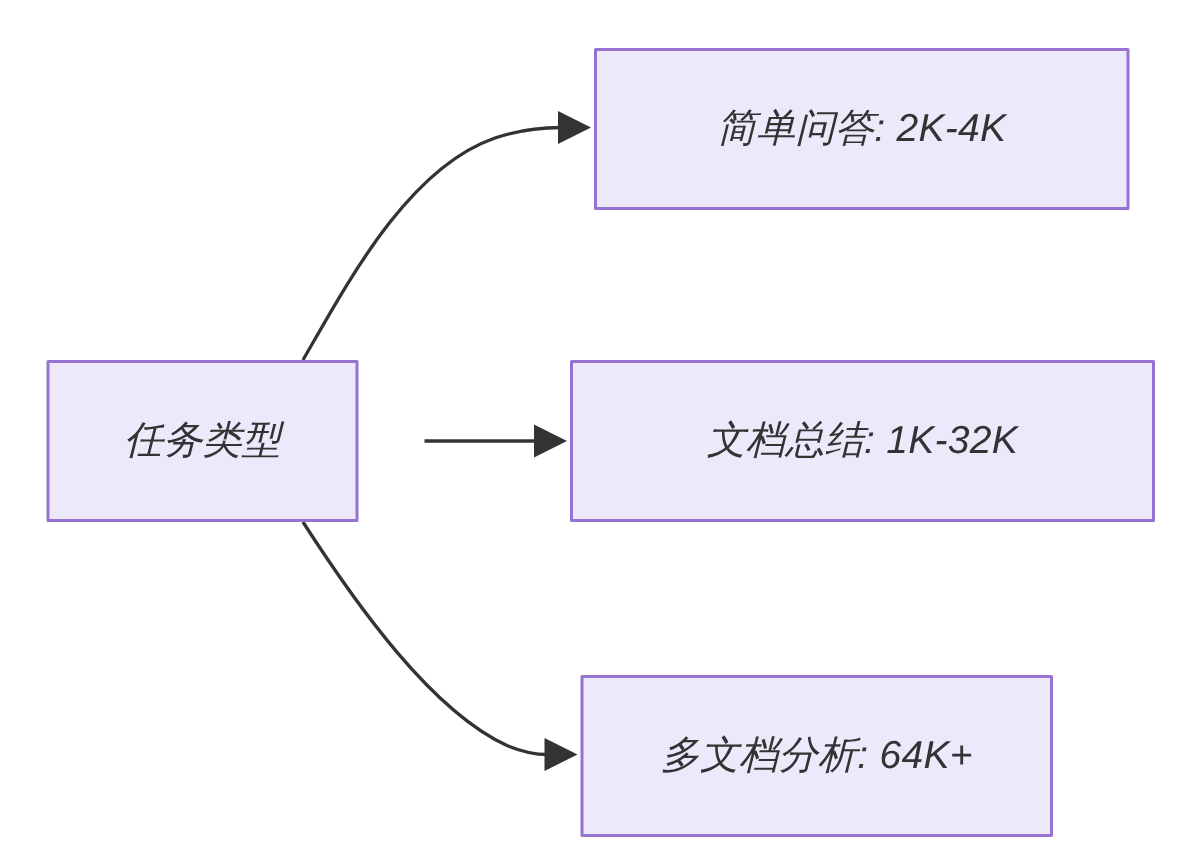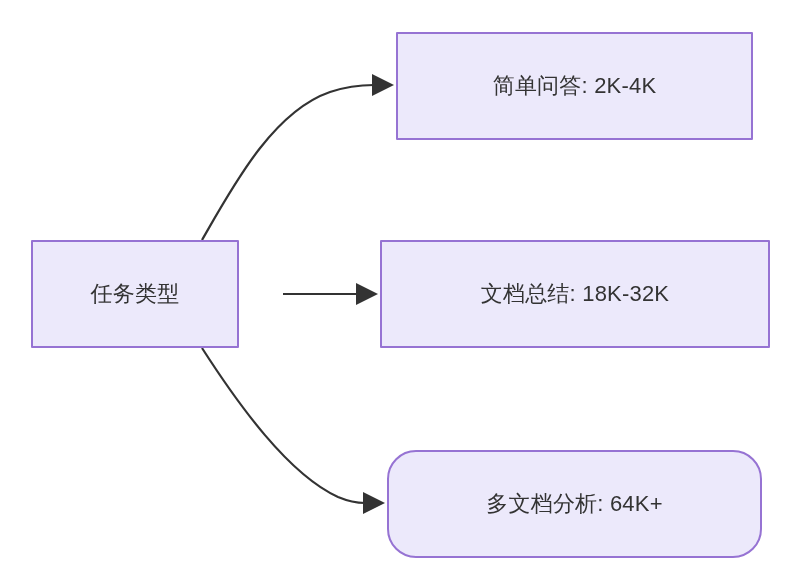--- a/index.html
+++ b/index.html
@@ -31,25 +31,26 @@
     box-sizing: border-box;
     display: flex;
     align-items: center;
     justify-content: center;
     background: #ece9fb;
     border: 2px solid #9673d3;
     border-radius: 1px;
   }
   .node-label {
     color: #333333;
-    font-size: 22px;
+    font-size: 26px;
     line-height: 1.2;
     white-space: nowrap;
     text-align: left;
     letter-spacing: 0.2px;
+    font-style: italic;
   }
   #node-root {
     left: 31px;
     top: 240px;
     width: 208px;
     height: 108px;
   }
   #node-simple-qa {
     left: 396px;
     top: 32px;
@@ -58,23 +59,22 @@
   }
   #node-doc-summary {
     left: 380px;
     top: 240px;
     width: 390px;
     height: 108px;
   }
   #node-multi-doc {
     left: 387px;
     top: 450px;
-    width: 375px;
+    width: 315px;
     height: 108px;
-    border-radius: 29px;
   }
   .edge-path {
     fill: none;
     stroke: #333333;
     stroke-width: 2.2;
   }
   .edge-head {
     fill: #333333;
     stroke: none;
   }
@@ -104,20 +104,20 @@
 
   <div class="node" id="node-root">
     <span class="node-label">任务类型</span>
   </div>
 
   <div class="node" id="node-simple-qa">
     <span class="node-label">简单问答: 2K-4K</span>
   </div>
 
   <div class="node" id="node-doc-summary">
-    <span class="node-label">文档总结: 18K-32K</span>
+    <span class="node-label">文档总结: 1K-32K</span>
   </div>
 
   <div class="node" id="node-multi-doc">
     <span class="node-label">多文档分析: 64K+</span>
   </div>
 
 </div>
 
 </body></html>

